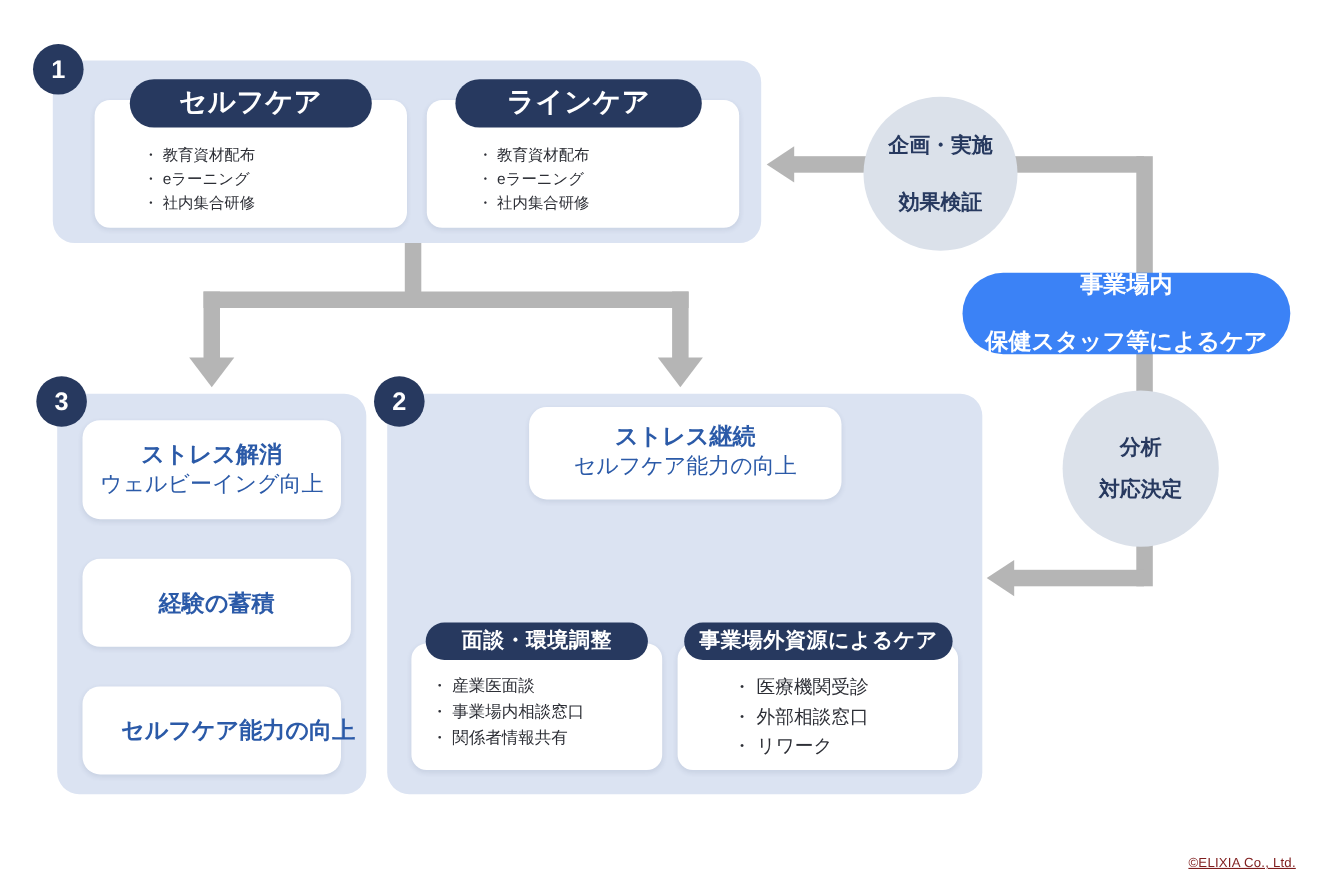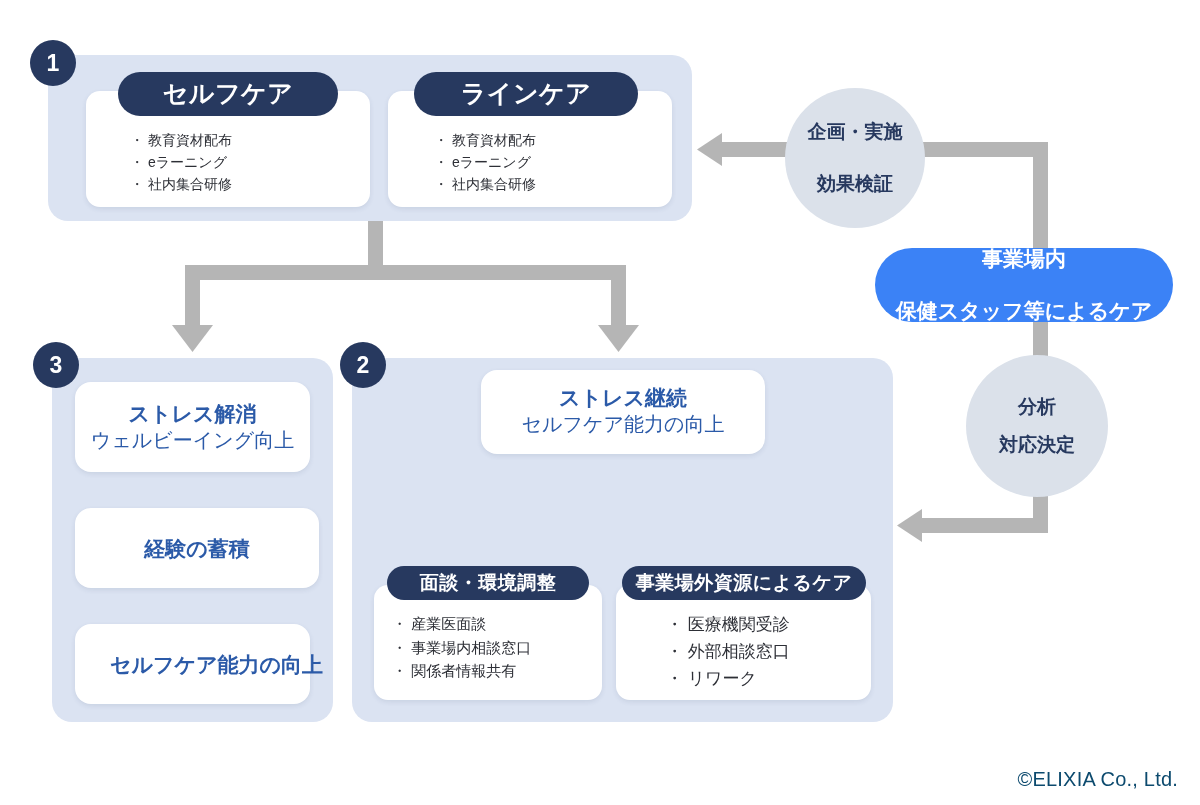--- a/index.html
+++ b/index.html
@@ -93,23 +93,24 @@
     display:flex;align-items:center;justify-content:center;
     text-align:center;
     font-weight:bold;
     font-size:21px;line-height:1.32;
     z-index:6;
   }
   
   .copyright{
     position:absolute;
     right:22px;bottom:14px;
-    font-size:20px;
-    color:#0c4a6e;
+    font-size:12px;
+    color:#7f1d1d;
     letter-spacing:0.2px;
+    text-decoration:underline;
   }
 </style>
 </head>
 <body>
 
 <div id="stage">
 
   <svg id="wires" viewBox="0 0 1200 805">
     <g fill="#b5b5b5">
 

